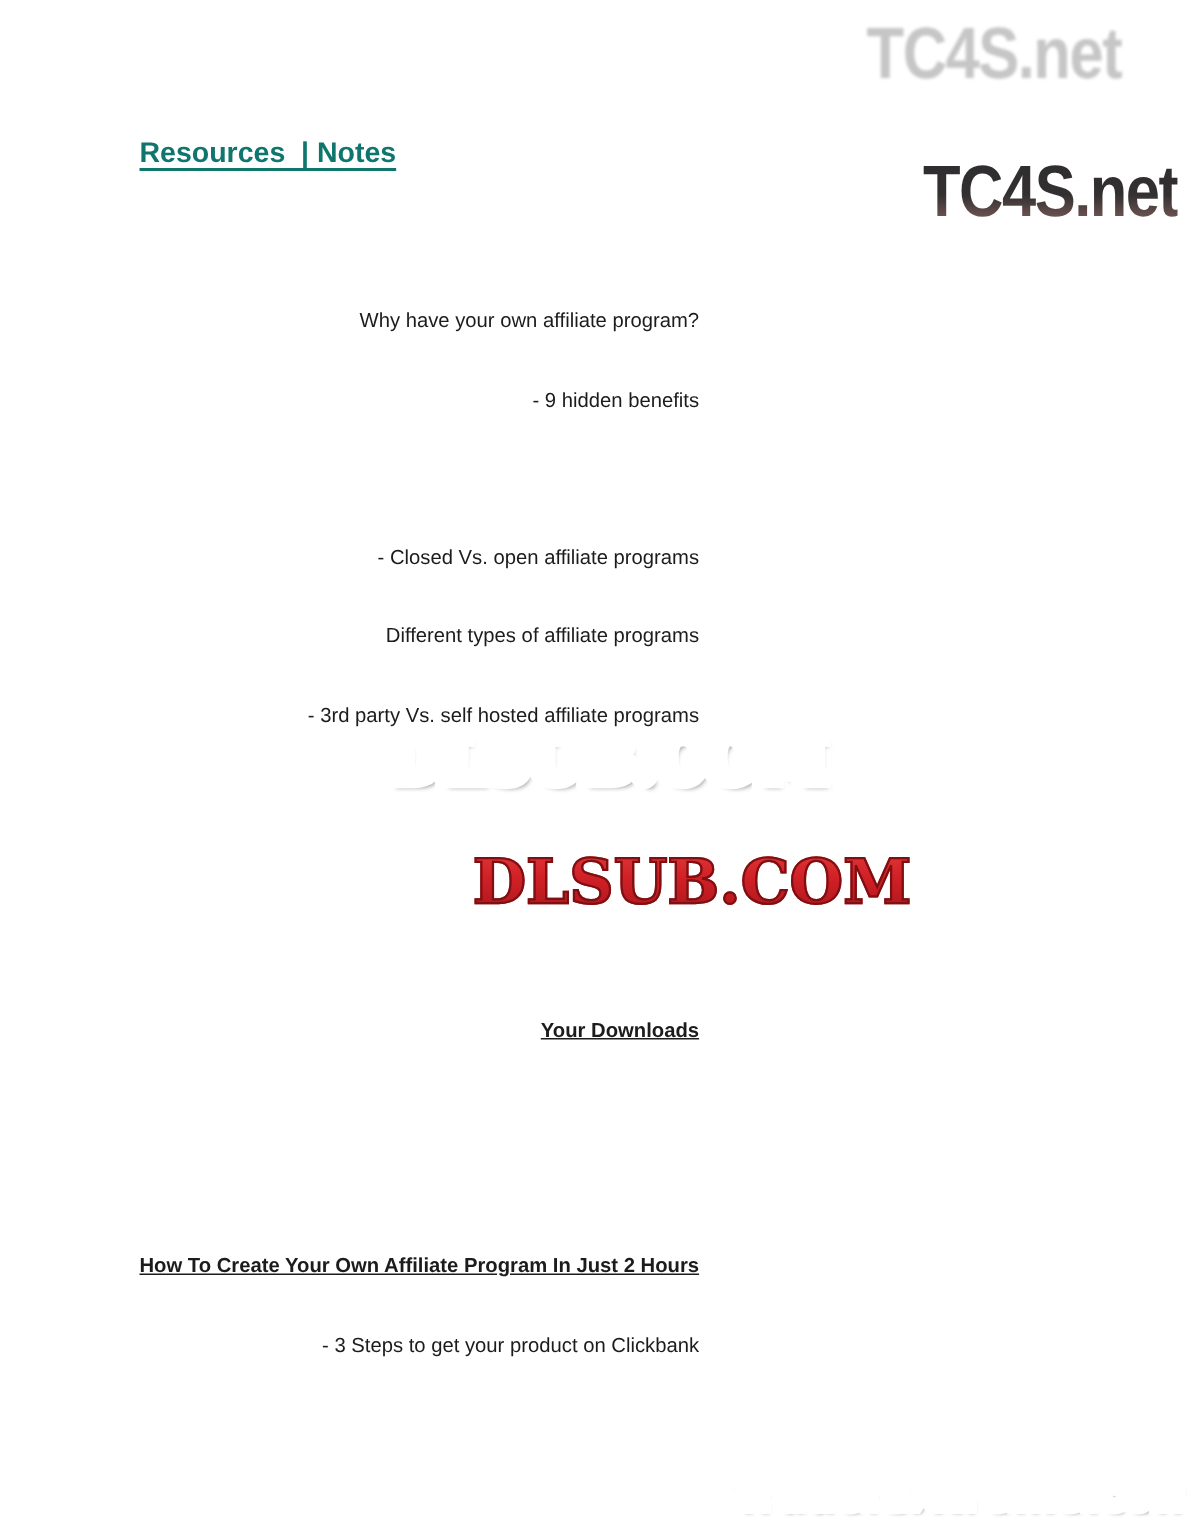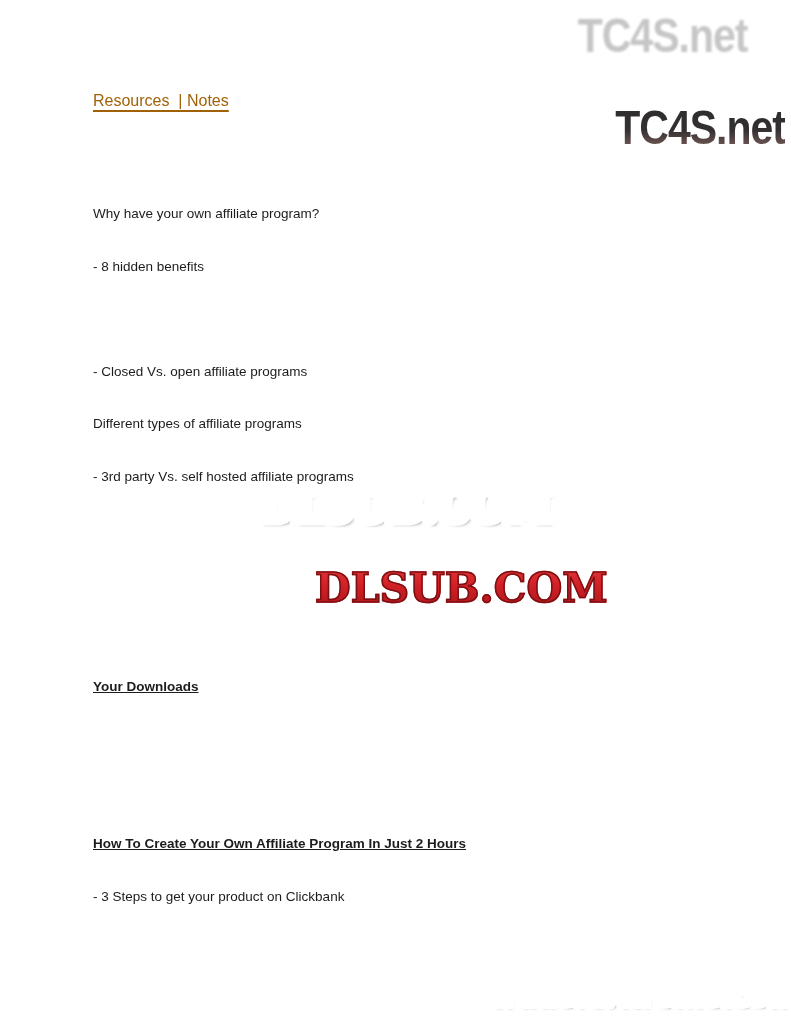--- a/index.html
+++ b/index.html
@@ -39,39 +39,40 @@
     -webkit-background-clip: text;
     background-clip: text;
     color: transparent;
   }
 
   
   .doc-title {
     position: absolute;
     left: 93px;
     top: 92px;
-    font-size: 16px;
-    color: #a16207;
+    font-size: 19px;
+    color: #0f766e;
     white-space: pre;
     text-decoration: underline;
     text-decoration-thickness: 1.5px;
     text-underline-offset: 4px;
+    font-weight: bold;
   }
 
   
   .body-text {
     position: absolute;
     left: 93px;
     top: 170px;
     font-size: 13.5px;
     line-height: 17.5px;
     color: #1c1c1c;
     white-space: pre;
   }
-  .line { height: 17.5px; }
+  .line { height: 17.5px; text-align: right; }
   .line.bold { font-weight: bold; text-decoration: underline; }
 
   
   .watermark {
     position: absolute;
     left: 258px;
     top: 486px;
     font-family: "DejaVu Serif", serif;
     font-weight: bold;
     font-size: 41px;
@@ -120,21 +121,21 @@
 
   <div class="tc4s">
     <span class="tc4s-shadow">TC4S.net</span>
     <span class="tc4s-fill">TC4S.net</span>
   </div>
 
   <div class="doc-title">Resources  | Notes</div>
 
   <div class="body-text">
     <div class="line">Why have your own affiliate program?</div>
-    <div class="line">- 8 hidden benefits</div>
+    <div class="line">- 9 hidden benefits</div>
     <div class="line"></div>
     <div class="line">- Closed Vs. open affiliate programs</div>
     <div class="line">Different types of affiliate programs</div>
     <div class="line">- 3rd party Vs. self hosted affiliate programs</div>
     <div class="line"></div>
     <div class="line"></div>
     <div class="line"></div>
     <div class="line bold">Your Downloads</div>
     <div class="line"></div>
     <div class="line"></div>

